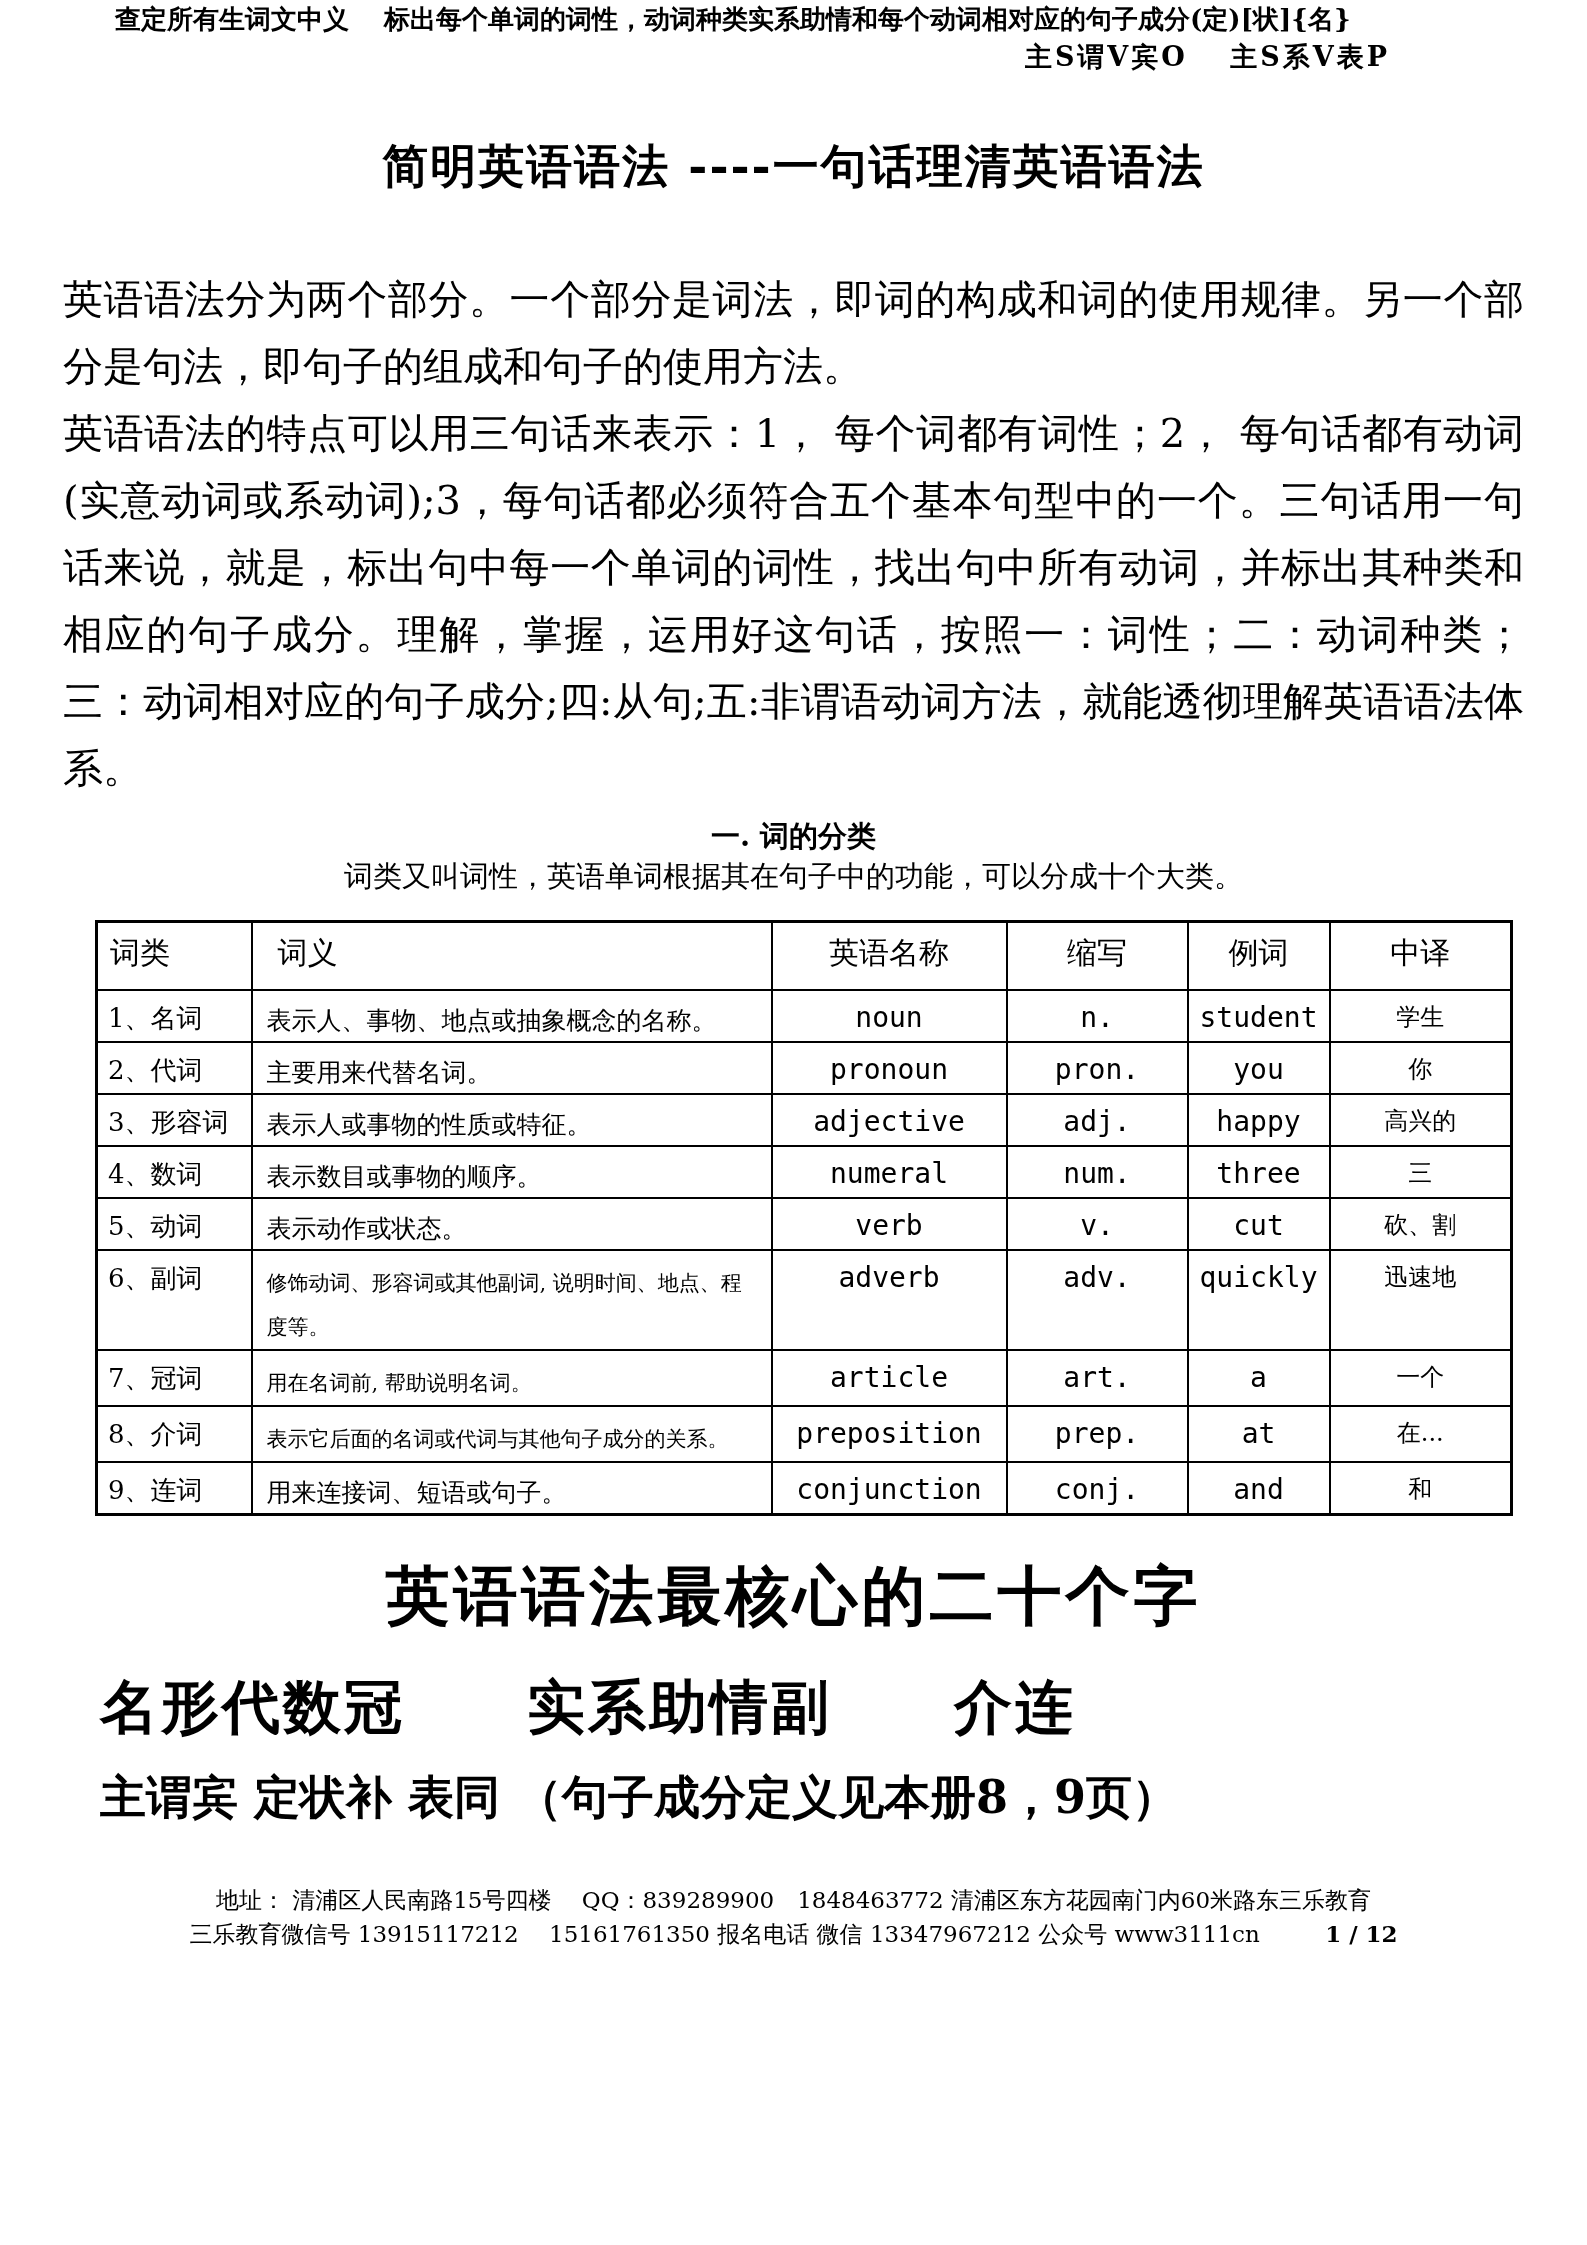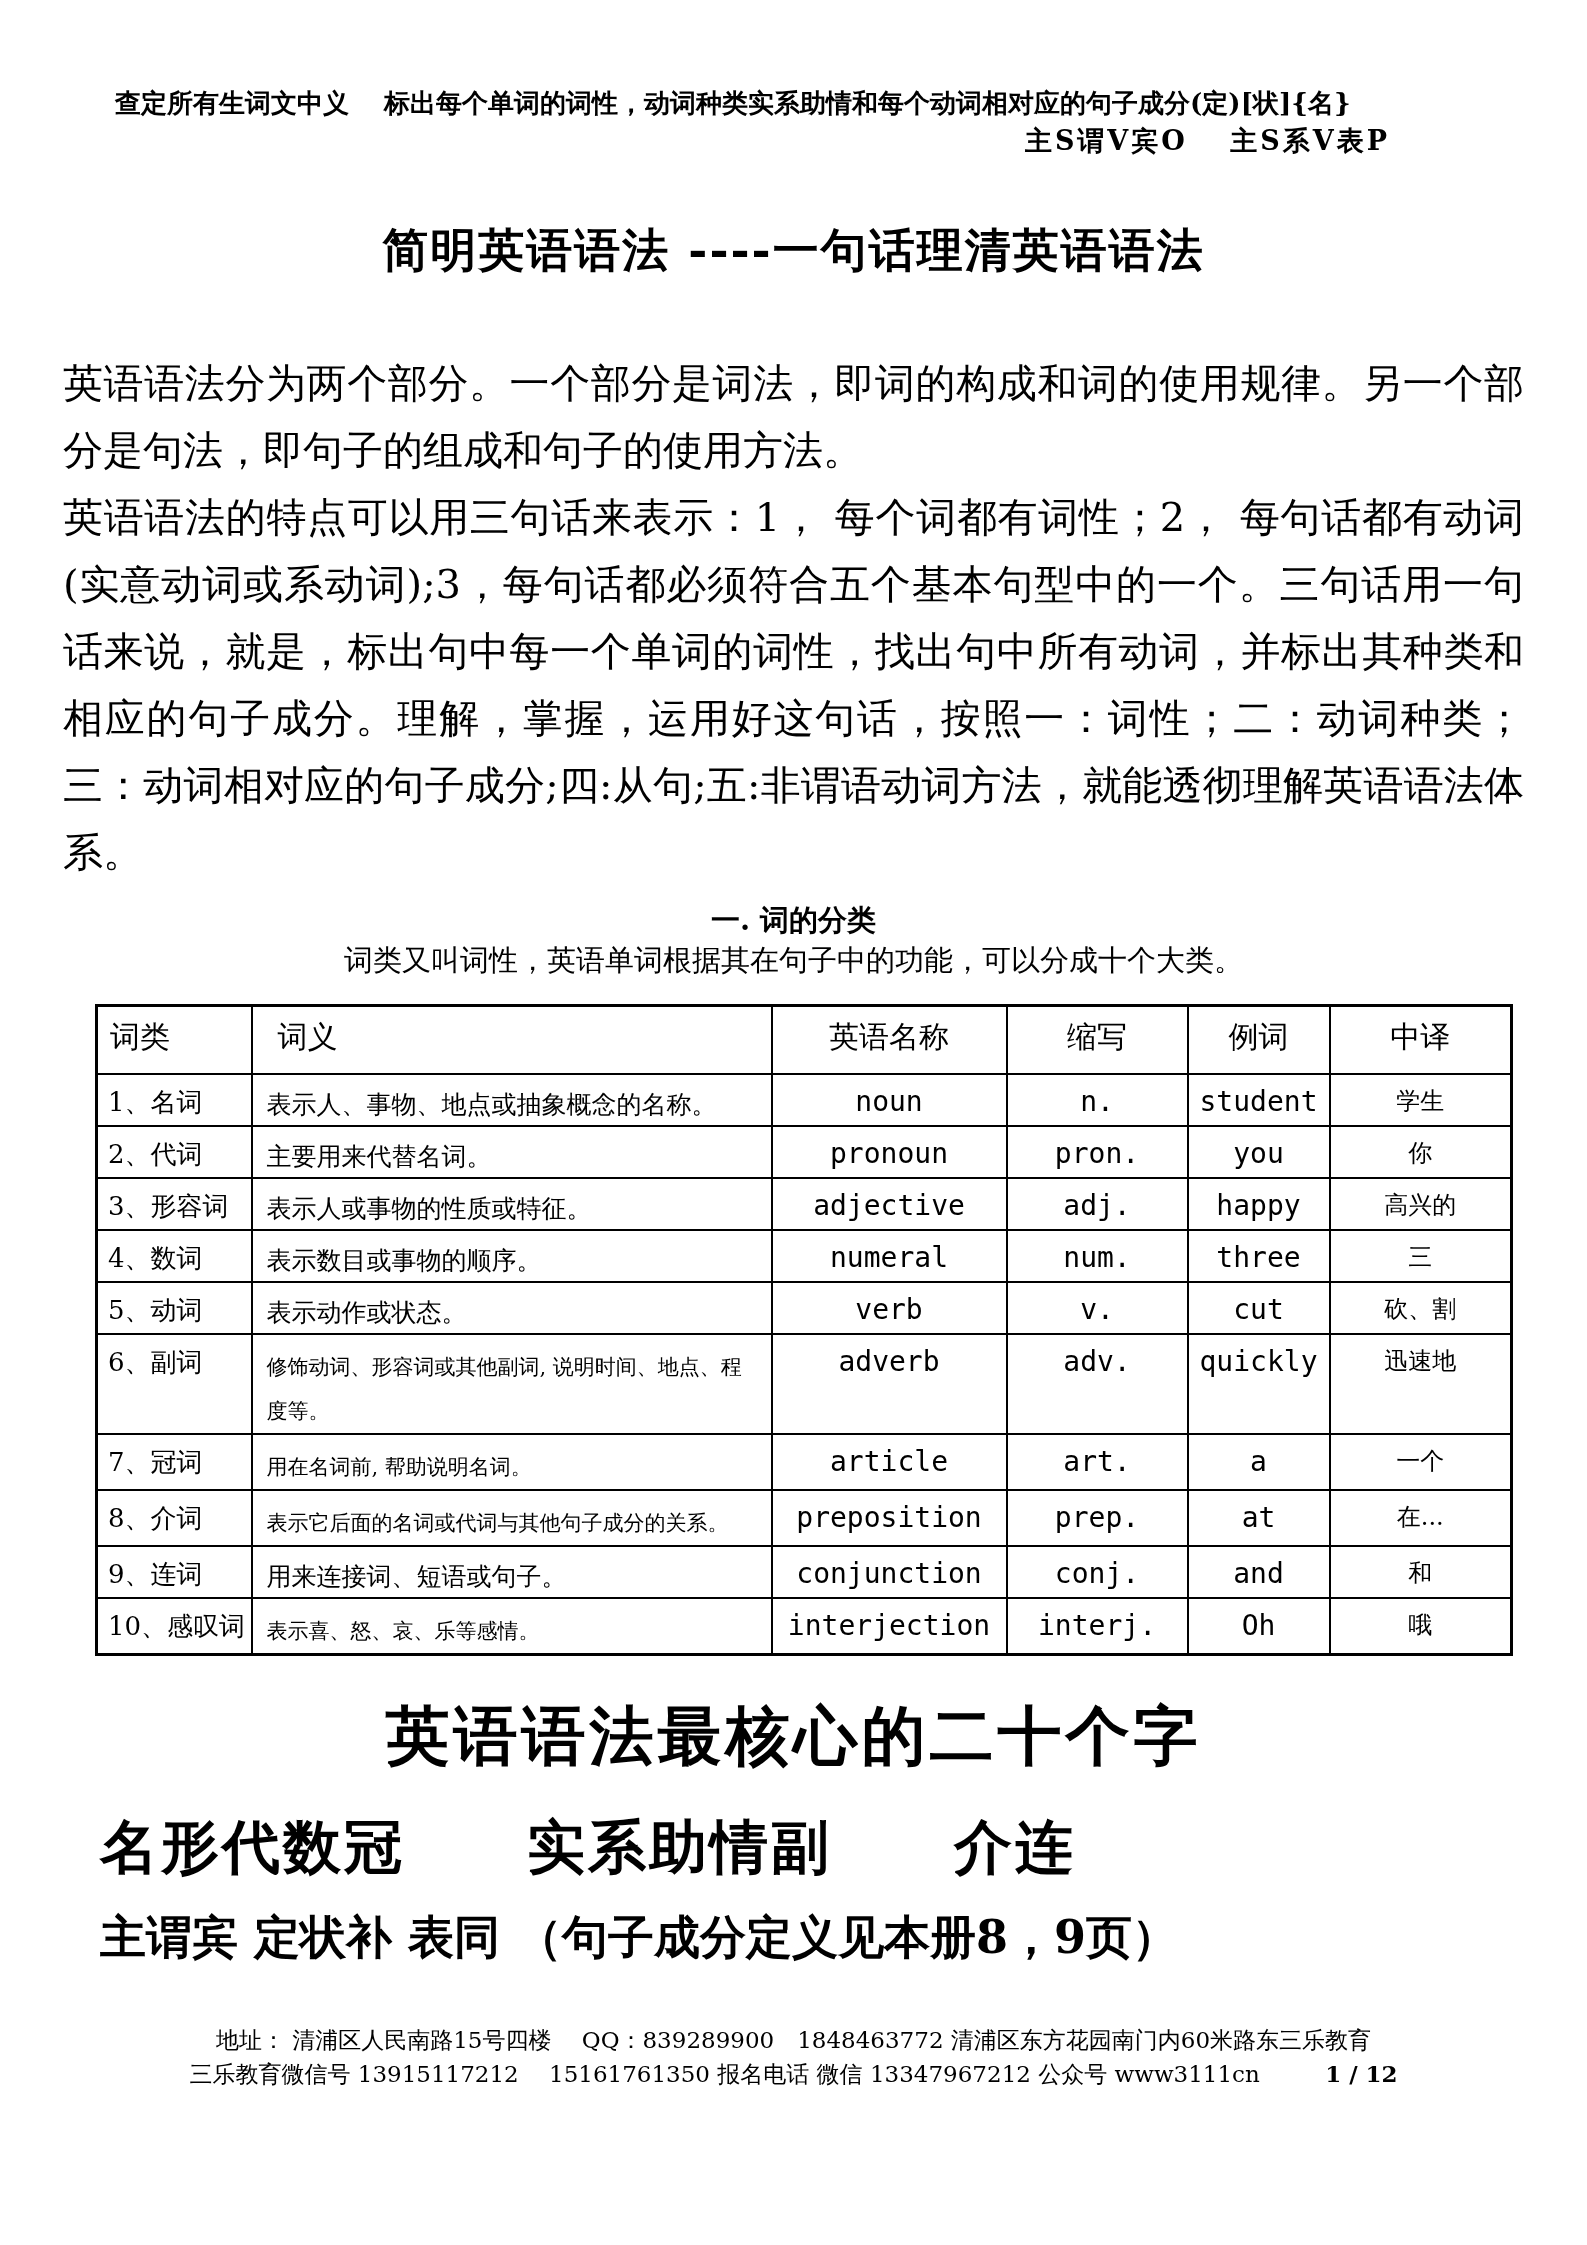--- a/index.html
+++ b/index.html
@@ -8,21 +8,21 @@
     position: relative;
     width: 1587px;
     height: 2245px;
     margin: 0 auto;
     background: #ffffff;
     color: #000000;
     font-family: "DejaVu Serif", serif;
     overflow: hidden;
   }
   
-  .header-note { padding-top: 84px; }
+  .header-note { }
   .hn-line1 {
     margin-left: 115px;
     font-size: 26px;
     line-height: 38px;
     white-space: pre-wrap;
     font-weight: 600;
   }
   .hn-line2, .hn-line3 {
     text-align: right;
     padding-right: 197px;
@@ -261,28 +261,20 @@
         <td class="c6">在...</td>
       </tr>
       <tr>
         <td class="c1">9、连词</td>
         <td class="c2">用来连接词、短语或句子。</td>
         <td class="c3 mono">conjunction</td>
         <td class="c4 mono">conj.</td>
         <td class="c5 mono">and</td>
         <td class="c6">和</td>
       </tr>
-      <tr>
-        <td class="c1">10、感叹词</td>
-        <td class="c2 small">表示喜、怒、哀、乐等感情。</td>
-        <td class="c3 mono">interjection</td>
-        <td class="c4 mono">interj.</td>
-        <td class="c5 mono">Oh</td>
-        <td class="c6">哦</td>
-      </tr>
     </tbody>
   </table>
 
   <div class="core-heading">英语语法最核心的二十个字</div>
   <div class="core-line1">名形代数冠　　实系助情副　　介连</div>
   <div class="core-line2">主谓宾 定状补 表同 （句子成分定义见本册8，9页）</div>
 
   <div class="footer">
     <div>地址： 清浦区人民南路15号四楼　 QQ：839289900　1848463772 清浦区东方花园南门内60米路东三乐教育</div>
     <div>

